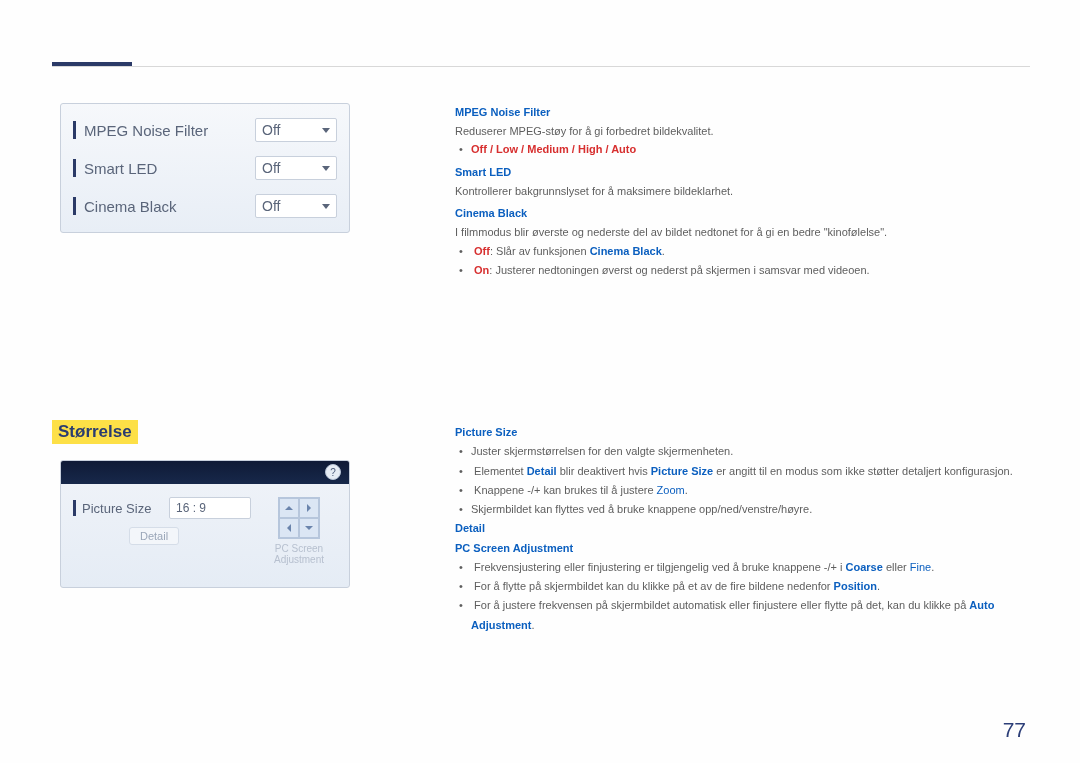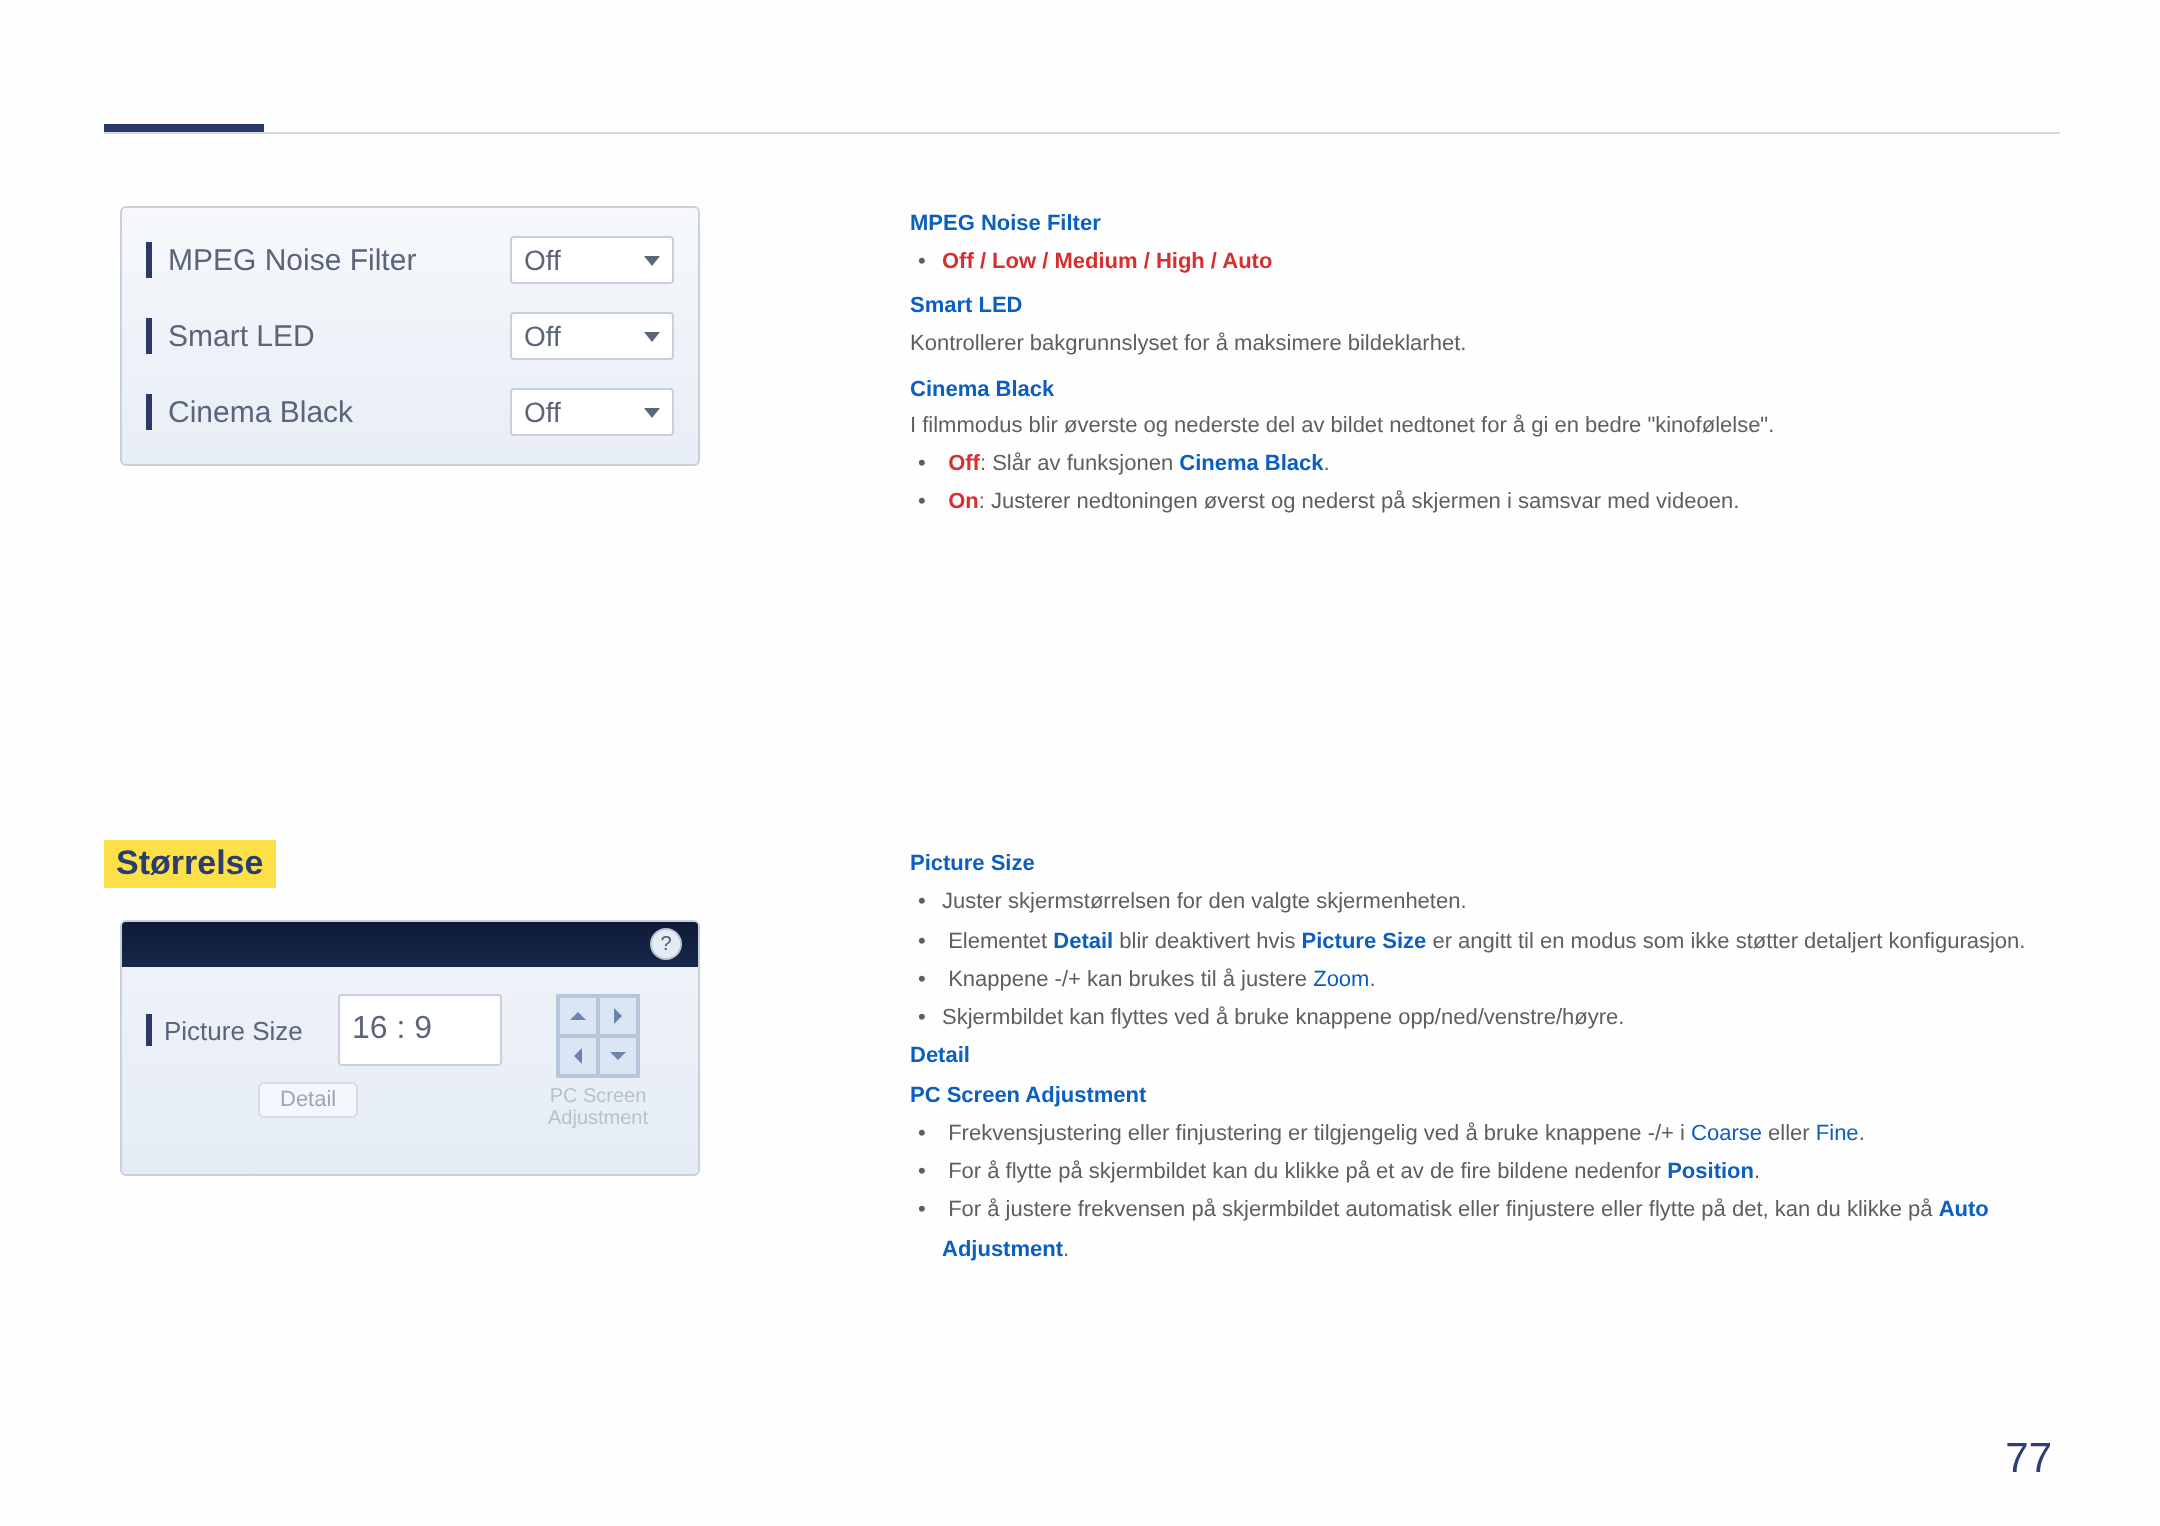--- a/index.html
+++ b/index.html
@@ -150,26 +150,26 @@
     width: 3px; height: 16px;
     background: #2b3a67;
     margin-right: 6px;
   }
   .ps-row .lbl { flex: 1; }
   .ps-row .val {
     display: flex;
     align-items: center;
     justify-content: space-between;
     width: 82px;
-    height: 36px;
+    height: 22px;
     background: #fff;
     border: 1px solid #c8d0dc;
     border-radius: 2px;
     padding: 0 6px;
-    font-size: 16px;
+    font-size: 12px;
     color: #5a657a;
   }
   .detail-btn {
     margin: 8px 0 0 56px;
     display: inline-block;
     font-size: 11px;
     color: #9aa6b8;
     background: #f3f6fa;
     border: 1px solid #d5dde8;
     border-radius: 3px;
@@ -254,20 +254,21 @@
     <span class="lbl">Cinema Black</span>
     <span class="val">
       <span>Off</span>
       <span class="chev"></span>
     </span>
   </div>
 </div>
 
 <div class="col-right">
   <div class="h-blue">MPEG Noise Filter</div>
+  <div>Reduserer MPEG-støy for å gi forbedret bildekvalitet.</div>
   <ul class="bul">
     <li><span class="h-red">Off / Low / Medium / High / Auto</span></li>
   </ul>
   <div class="sec h-blue">Smart LED</div>
   <div>Kontrollerer bakgrunnslyset for å maksimere bildeklarhet.</div>
   <div class="sec h-blue">Cinema Black</div>
   <div>I filmmodus blir øverste og nederste del av bildet nedtonet for å gi en bedre "kinofølelse".</div>
   <ul class="bul">
     <li>
       <span class="h-red">Off</span><span>: Slår av funksjonen </span><span class="h-blue" style="font-weight:bold">Cinema Black</span><span>.</span>
@@ -317,21 +318,21 @@
     </li>
     <li>
       <span>Knappene -/+ kan brukes til å justere </span><span class="h-blue" style="font-weight:normal">Zoom</span><span>.</span>
     </li>
     <li>Skjermbildet kan flyttes ved å bruke knappene opp/ned/venstre/høyre.</li>
   </ul>
   <div class="h-blue">Detail</div>
   <div class="h-blue">PC Screen Adjustment</div>
   <ul class="bul">
     <li>
-      <span>Frekvensjustering eller finjustering er tilgjengelig ved å bruke knappene -/+ i </span><span class="h-blue" style="font-weight:normal">Coarse</span><span> eller </span><span class="h-blue" style="font-weight:normal">Fine</span><span>.</span>
+      <span>Frekvensjustering eller finjustering er tilgjengelig ved å bruke knappene -/+ i </span><span class="h-blue" style="font-weight:bold">Coarse</span><span> eller </span><span class="h-blue" style="font-weight:normal">Fine</span><span>.</span>
     </li>
     <li>
       <span>For å flytte på skjermbildet kan du klikke på et av de fire bildene nedenfor </span><span class="h-blue" style="font-weight:bold">Position</span><span>.</span>
     </li>
     <li>
       <span>For å justere frekvensen på skjermbildet automatisk eller finjustere eller flytte på det, kan du klikke på </span><span class="h-blue" style="font-weight:bold">Auto Adjustment</span><span>.</span>
     </li>
   </ul>
 </div>
 

